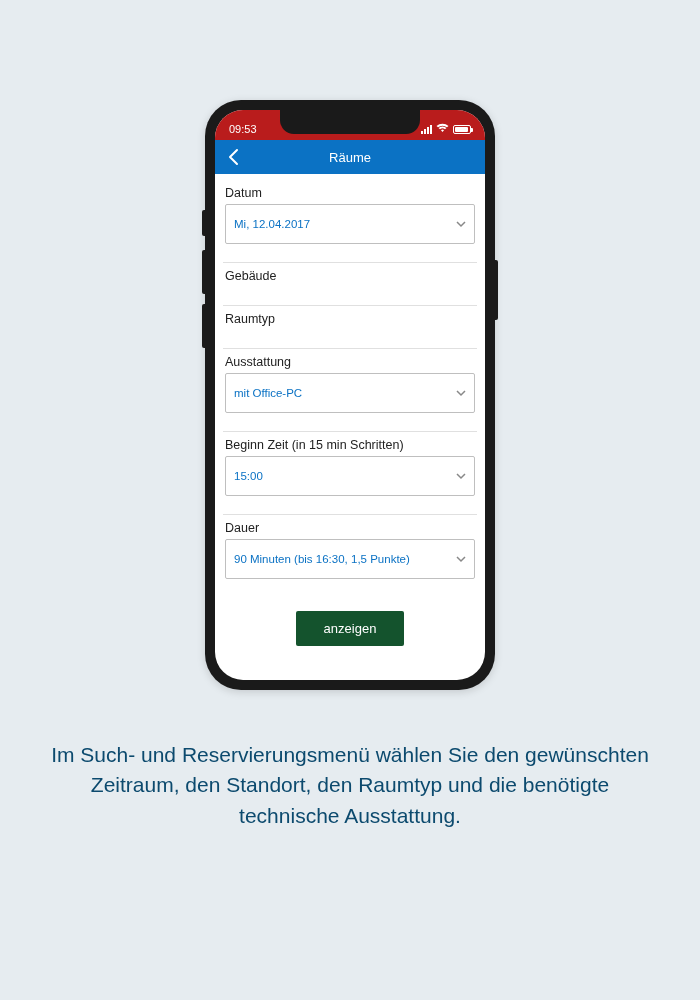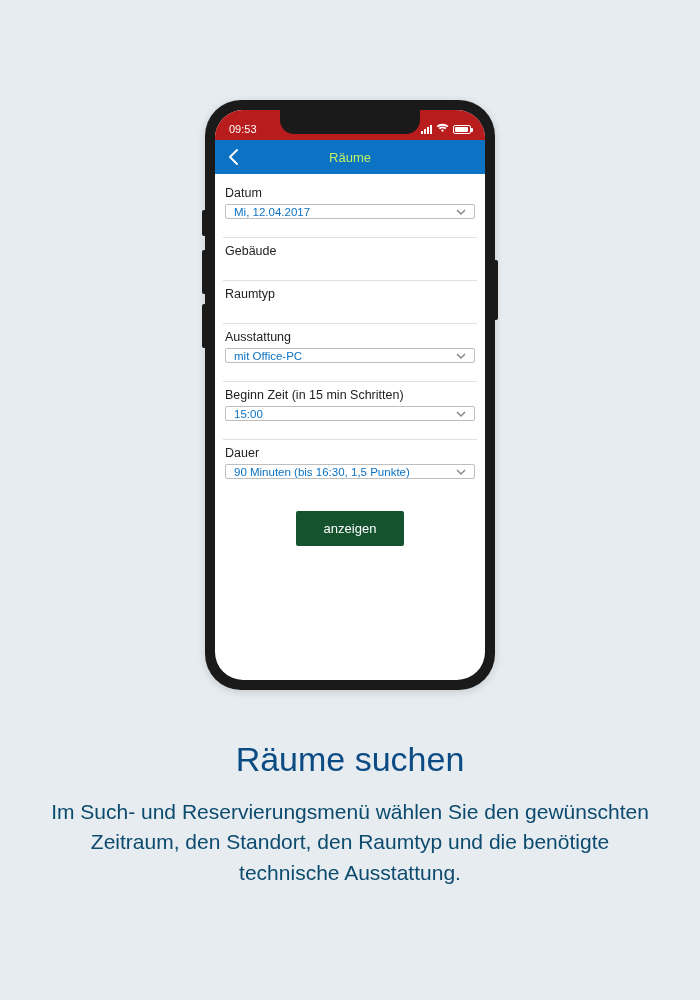--- a/index.html
+++ b/index.html
@@ -64,21 +64,21 @@
   .sig-bars { display:flex; gap:1px; align-items:flex-end; height:9px;}
   .sig-bars span { width:2px; background:#fff; }
   .sig-bars span:nth-child(1){height:3px} .sig-bars span:nth-child(2){height:5px}
   .sig-bars span:nth-child(3){height:7px} .sig-bars span:nth-child(4){height:9px}
   .batt { width:18px; height:9px; border:1px solid #fff; border-radius:2px; position:relative; }
   .batt::after{content:"";position:absolute;right:-3px;top:2px;width:2px;height:4px;background:#fff;border-radius:0 1px 1px 0;}
   .batt::before{content:"";position:absolute;left:1px;top:1px;bottom:1px;width:13px;background:#fff;border-radius:1px;}
   .nav-bar {
     height: 34px;
     background: #0b72c4;
-    color: #bef264;
+    color: #ffffff;
     display: flex;
     align-items: center;
     justify-content: center;
     position: relative;
     font-size: 13px;
   }
   .back-chev {
     position: absolute;
     left: 10px;
     top: 50%;
@@ -97,21 +97,21 @@
   }
   .field-label {
     font-size: 12.5px;
     color: #222;
     margin-bottom: 4px;
     display:block;
   }
   .select {
     border: 1px solid #bfbfbf;
     border-radius: 2px;
-    height: 15px;
+    height: 40px;
     display: flex;
     align-items: center;
     justify-content: space-between;
     padding: 0 6px 0 8px;
     cursor: pointer;
     background:#fff;
   }
   .select-val {
     font-size: 11.5px;
     color: #0b72c4;
@@ -253,15 +253,14 @@
         <div class="submit-row">
           <button class="submit-btn">anzeigen</button>
         </div>
 
       </div>
     </div>
   </div>
 </div>
 
 <div class="caption">
-  <div class="caption-title">Räume suchen</div>
   <div class="caption-body">Im Such- und Reservierungsmenü wählen Sie den gewünschten Zeitraum, den Standort, den Raumtyp und die benötigte technische Ausstattung.</div>
 </div>
 
 </body></html>

